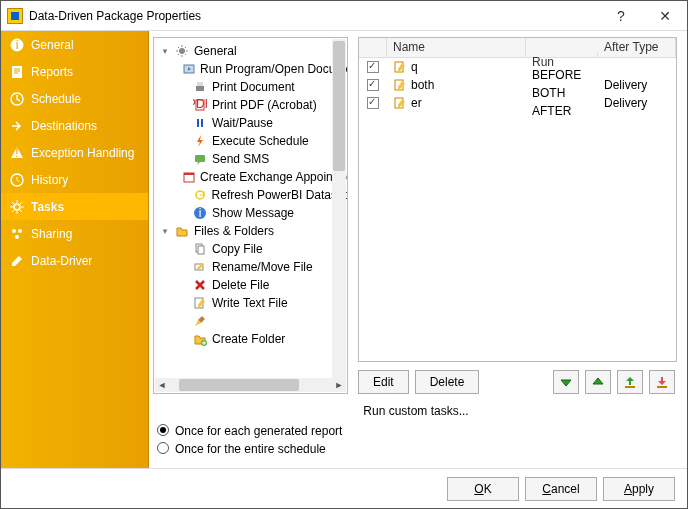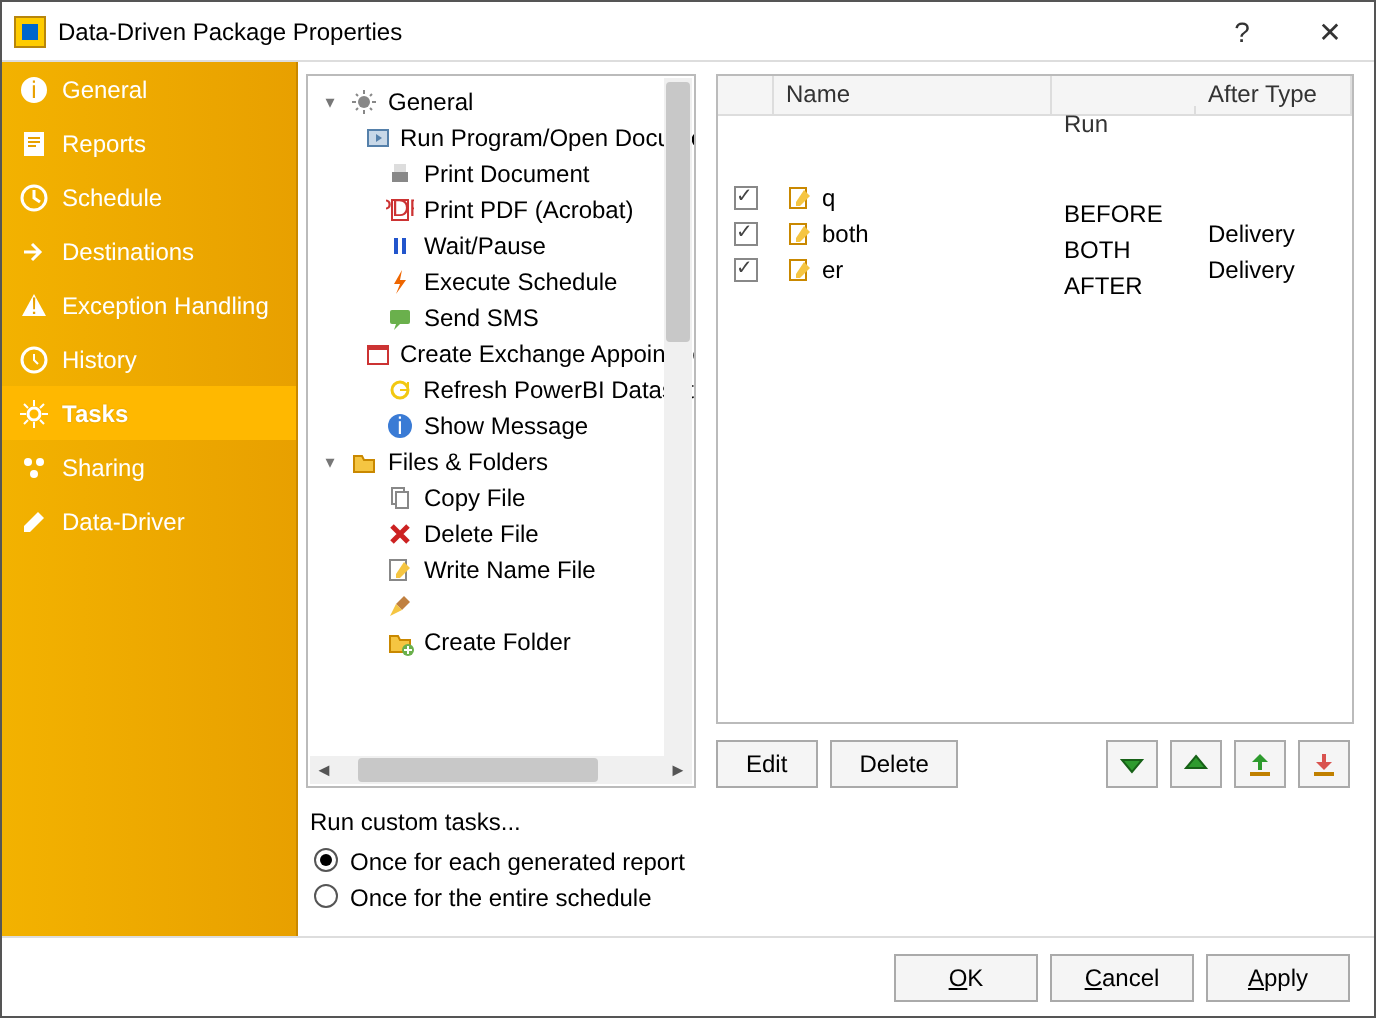--- a/index.html
+++ b/index.html
@@ -35,41 +35,41 @@
 .tree-icon svg{ width:14px; height:14px; }
 .tree-hscroll { position:absolute; bottom:1px; left:1px; right:1px; height:14px; background:#f0f0f0; display:flex; align-items:center; }
 .tree-hscroll .arrow{ width:14px; height:14px; display:flex;align-items:center;justify-content:center; font-size:9px; color:#555; }
 .tree-hscroll .track{ flex:1; height:14px; position:relative; }
 .tree-hscroll .thumb{ position:absolute; left:10px; width:120px; top:1px; height:12px; background:#c8c8c8; border-radius:2px; }
 .tree-vscroll { position:absolute; top:1px; right:1px; bottom:15px; width:14px; background:#f0f0f0; }
 .tree-vscroll .thumb{ position:absolute; left:1px; width:12px; top:2px; height:130px; background:#c8c8c8; border-radius:2px; }
 
 
 .grid-wrap { flex: 1; display: flex; flex-direction: column; min-width:0; }
-.grid { border: 1px solid #bbb; background: #fff; flex:1; display:flex; flex-direction:column; overflow:hidden;gap:32px; }
+.grid { border: 1px solid #bbb; background: #fff; flex:1; display:flex; flex-direction:column; overflow:hidden; }
 .grid-head { display:flex; height:20px; background:#f5f5f5; border-bottom:1px solid #ddd; }
 .grid-head .col { border-right:1px solid #ddd; padding:2px 6px; font-size:12px; color:#333; }
 .col-check{ width:28px; } .col-name{ flex:1; } .col-run{ width:72px;margin-top:15px; } .col-after{ width:78px; }
 .grid-body .row { display:flex; height:18px; align-items:center; }
 .grid-body .row .cell{ padding:0 6px; }
 .grid-body .cell.col-check{ display:flex; align-items:center; justify-content:center; }
 .grid-body .row .name-cell{ display:flex; align-items:center; gap:4px; flex:1; }
 .chk{ width:12px; height:12px; border:1px solid #888; background:#fff; position:relative; }
 .chk::after{ content:"✓"; font-size:10px; color:#444; position:absolute; top:-2px; left:0; }
 .row-icon{ width:14px; height:14px; }
 
 
 .btnrow{ display:flex; gap:6px; margin-top:8px; align-items:flex-start; padding-right:2px; }
 .btnrow .spacer{ flex:1; }
 .btn{ height:24px; padding:0 14px; border:1px solid #aaa; background:#f5f5f5; cursor:pointer; display:inline-flex; align-items:center; justify-content:center; }
 .iconbtn{ width:26px; height:24px; padding:0; }
 
 
 .radio-section{ margin-top:10px; margin-left:2px; }
-.radio-section .heading{ margin-bottom:6px; }
+.radio-section .heading{ margin-bottom:6px;text-align:center; }
 .radio-row{ display:flex; align-items:flex-start; gap:6px; margin:4px 0 4px 2px; cursor:pointer; }
 .radio{ width:12px; height:12px; border:1px solid #555; border-radius:50%; position:relative; }
 .radio.selected::after{ content:""; position:absolute; width:6px; height:6px; background:#000; border-radius:50%; left:2px; top:2px; }
 
 
 .footer{ height:40px; border-top:1px solid #ddd; display:flex; align-items:center; justify-content:flex-end; gap:6px; padding:0 12px; }
 .footer .btn{ min-width:72px; height:24px; padding:0 10px; text-align:center; }
 .footer .btn u{ text-decoration:underline; }
 
 </style>
@@ -289,34 +289,44 @@
                     <rect x="3" y="2" width="6" height="8" fill="#fff" stroke="#888"></rect>
                     <rect x="5" y="4" width="6" height="8" fill="#fff" stroke="#888"></rect>
                   </svg>
                 </span>
                 <span>Copy File</span>
               </div>
               <div class="tree-row" style="padding-left: 20px;">
                 <span class="tree-toggle"></span>
                 <span class="tree-icon">
                   <svg viewBox="0 0 14 14">
+                    <rect x="2" y="4" width="8" height="6" fill="#fff" stroke="#888"></rect>
+                    <path d="M9 3l2 2-5 5H4V8z" fill="#f5c542"></path>
+                  </svg>
+                </span>
+                <span>Rename/Move File</span>
+              </div>
+              <div class="tree-row" style="padding-left: 20px;">
+                <span class="tree-toggle"></span>
+                <span class="tree-icon">
+                  <svg viewBox="0 0 14 14">
                     <path d="M3 3 L11 11 M11 3 L3 11" stroke="#cc2222" stroke-width="2.5"></path>
                   </svg>
                 </span>
                 <span>Delete File</span>
               </div>
               <div class="tree-row" style="padding-left: 20px;">
                 <span class="tree-toggle"></span>
                 <span class="tree-icon">
                   <svg viewBox="0 0 14 14">
                     <rect x="2" y="2" width="8" height="10" fill="#fff" stroke="#888"></rect>
                     <path d="M9 3l3 3-5 5H5V9z" fill="#f5c542"></path>
                   </svg>
                 </span>
-                <span>Write Name File</span>
+                <span>Write Text File</span>
               </div>
               <div class="tree-row" style="padding-left: 20px;">
                 <span class="tree-toggle"></span>
                 <span class="tree-icon">
                   <svg viewBox="0 0 14 14">
                     <path d="M9 2l3 3-4 4-3-3z" fill="#c08040"></path>
                     <path d="M5 6l-3 6 6-3z" fill="#f5c542"></path>
                   </svg>
                 </span>
               </div>

